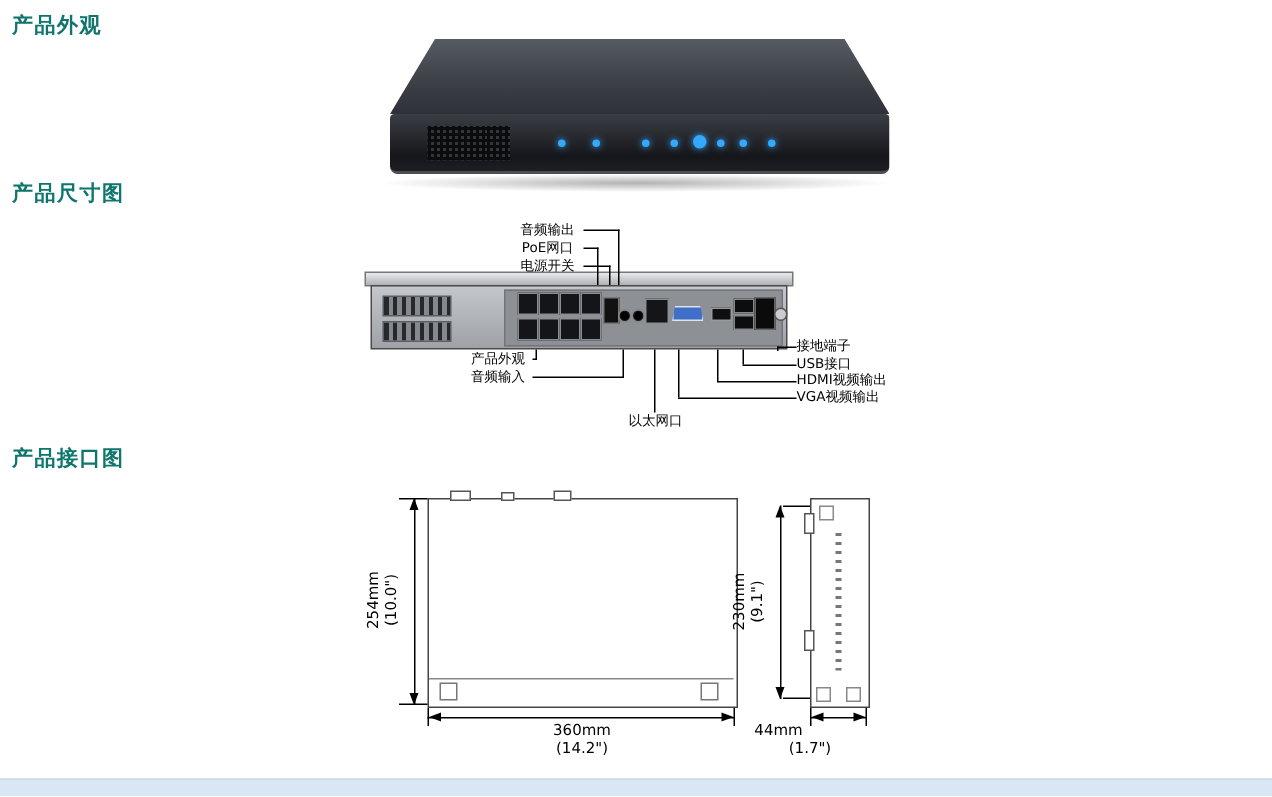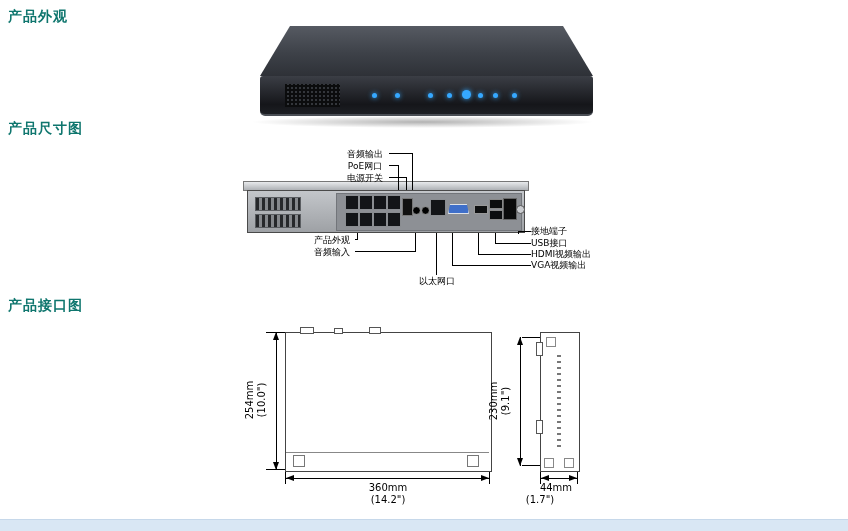--- a/index.html
+++ b/index.html
@@ -174,18 +174,18 @@
   <div class="abs" style="left:557px;top:352px;width:4px;height:95px;background:repeating-linear-gradient(0deg,#777 0 2px,transparent 2px 6px);"></div>
   <div class="detail" style="left:546px;top:337px;width:8px;height:8px;border-color:#888;"></div>
   <div class="detail" style="left:544px;top:458px;width:8px;height:8px;border-color:#888;"></div>
   <div class="detail" style="left:564px;top:458px;width:8px;height:8px;border-color:#888;"></div>
 
   <div class="ln" style="left:540px;top:472px;width:1px;height:12px;"></div>
   <div class="ln" style="left:577px;top:472px;width:1px;height:12px;"></div>
   <div class="ln" style="left:540px;top:478px;width:38px;height:1px;"></div>
   <div class="arr left" style="left:541px;top:475px;"></div>
   <div class="arr right" style="left:569px;top:475px;"></div>
-  <div class="dimtxt" style="left:516px;top:482px;width:80px;">44mm</div>
+  <div class="dimtxt" style="left:479px;top:482px;width:80px;">44mm</div>
   <div class="dimtxt" style="left:500px;top:494px;width:80px;">(1.7")</div>
 
   <div class="footer-bar" style="background: rgb(217, 231, 244);"></div>
 
 </div>
 
 </body></html>

